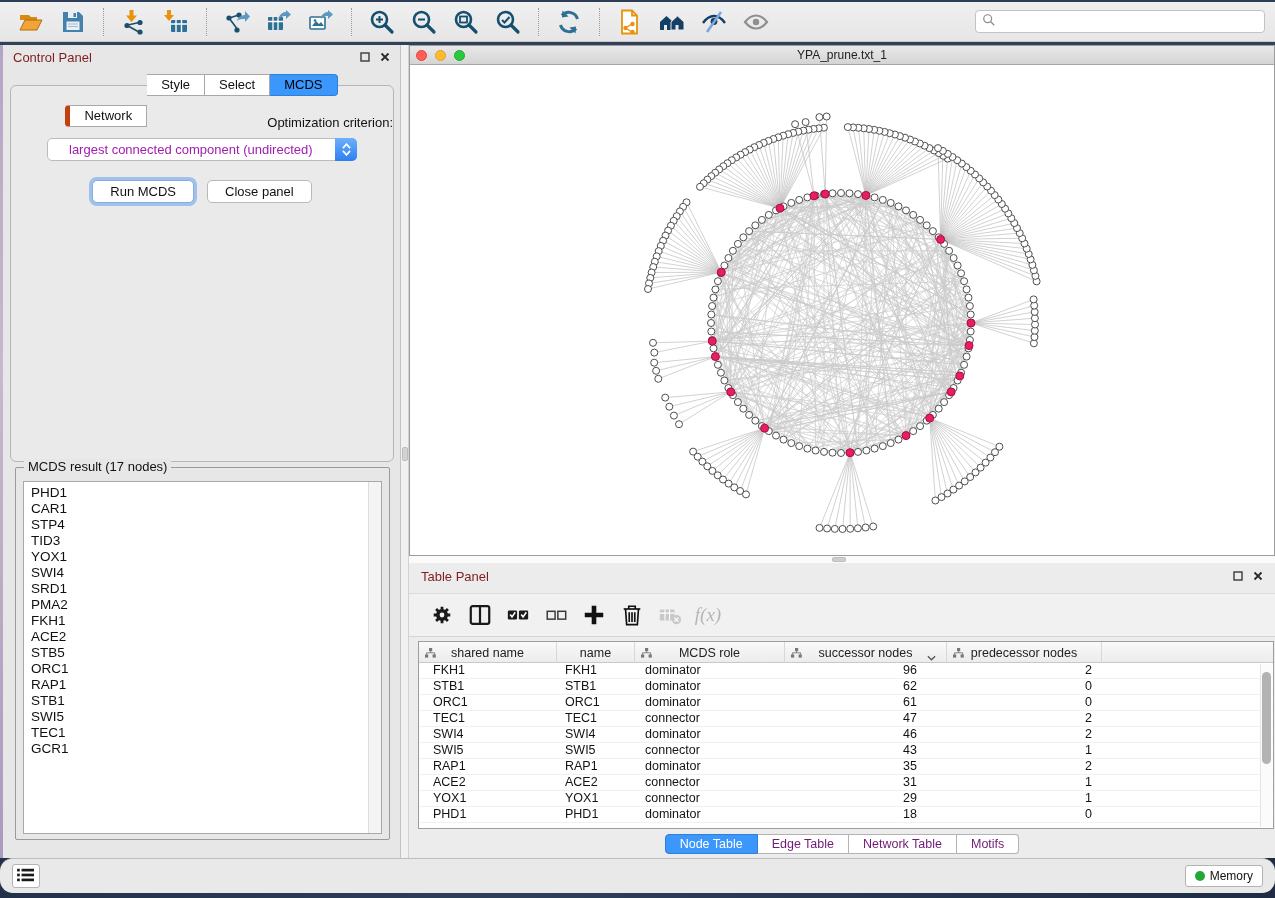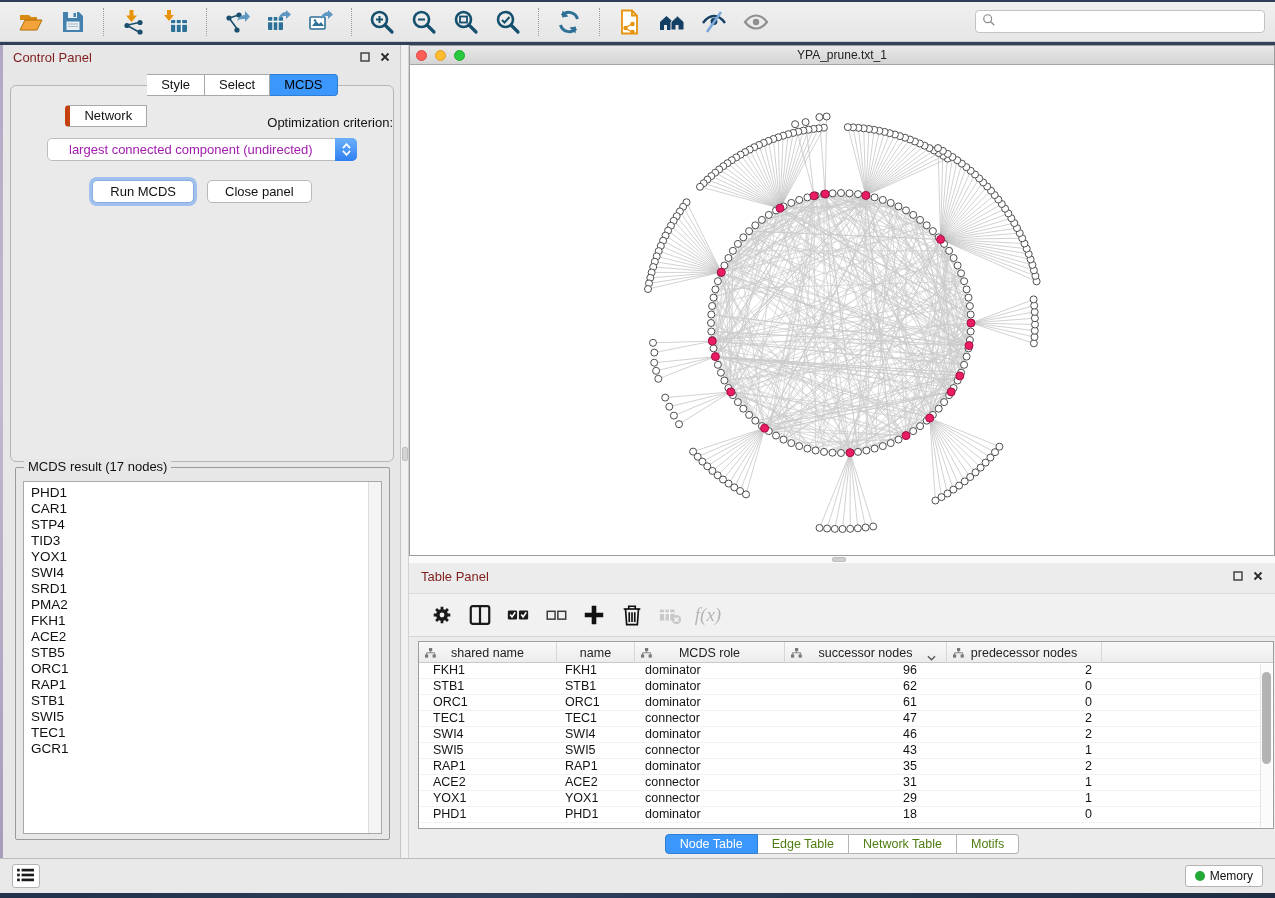--- a/index.html
+++ b/index.html
@@ -75,26 +75,26 @@
   .tr{display:flex;height:16px;border-bottom:1px solid #f1f1f1;}
   .td{font-size:12.5px;color:#141414;line-height:15px;white-space:nowrap;overflow:hidden;}
   .c0{width:138px;padding-left:14px;}
   .c1{width:78px;padding-left:8px;}
   .c2{width:150px;padding-left:10px;}
   .c3{width:162px;text-align:right;padding-right:30px;}
   .c4{width:155px;text-align:right;padding-right:10px;}
   .tbl-scroll{position:absolute;top:22px;right:1px;bottom:1px;width:12px;background:#fbfbfb;border-left:1px solid #e5e5e5;}
   .tbl-thumb{position:absolute;left:1px;top:8px;width:9px;height:92px;background:#b3b3b3;border-radius:5px;}
   .tp-tabs{position:absolute;left:0;top:271px;width:100%;display:flex;justify-content:center;}
-  .ttab{height:20px;line-height:18px;padding:0 14px;background:#fff;border:1px solid #b3b3b3;border-left:none;font-size:12.5px;cursor:pointer;color:#4d7c0f;}
+  .ttab{height:20px;line-height:18px;padding:0 14px;background:#fff;border:1px solid #b3b3b3;border-left:none;font-size:12.5px;cursor:pointer;color:#701a75;}
   .ttab:first-child{border-left:1px solid #b3b3b3;border-radius:4px 0 0 4px;}
   .ttab:last-child{border-radius:0 4px 4px 0;}
   .ttab.active{color:#fff;border-color:#2f7fd6;}
   
-  .status-bar{position:absolute;left:0;top:858px;right:0;height:35px;background:#e9e9e9;border-top:1px solid #bdbdbd;display:flex;align-items:center;padding:0 12px;}
+  .status-bar{position:absolute;left:0;top:858px;right:0;height:35px;background:#e9e9e9;border-top:1px solid #bdbdbd;display:flex;align-items:center;padding:0 12px;border-radius:13px;}
   .sb-left{width:28px;height:24px;background:#fff;border:1px solid #b4b4b4;border-radius:3px;display:flex;align-items:center;justify-content:center;cursor:pointer;}
   .memory-btn{margin-left:auto;height:22px;padding:0 9px;background:#fff;border:1px solid #b4b4b4;border-radius:3px;display:flex;align-items:center;gap:5px;font-size:12px;color:#111;cursor:pointer;}
   .mem-dot{width:10px;height:10px;border-radius:50%;}
 </style>
 </head>
 <body>
 
 <div class="toolbar">
   <div class="tb-icons">
       <span class="tbtn">

